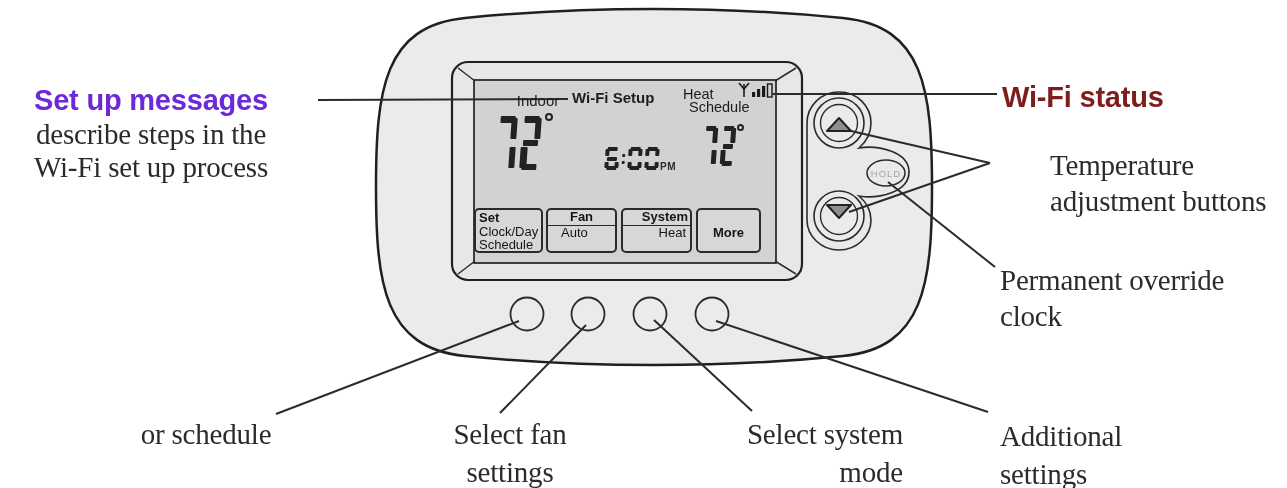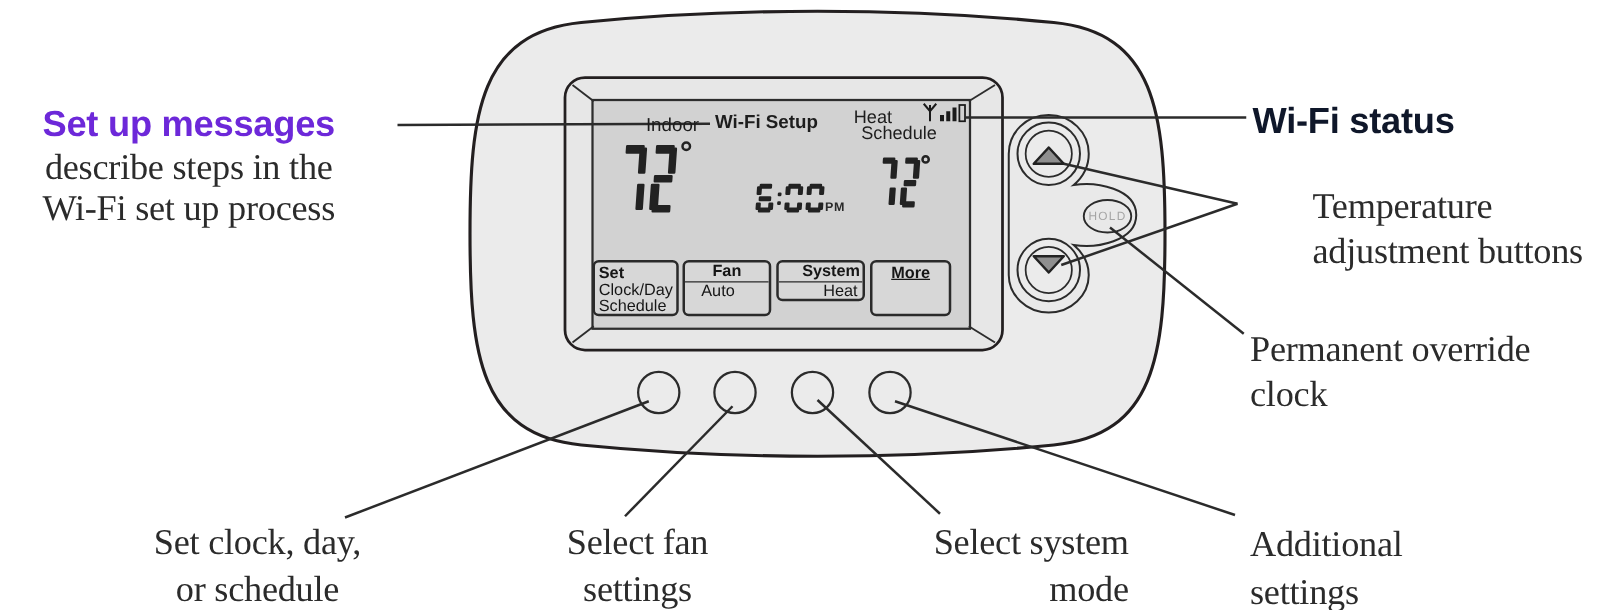--- a/index.html
+++ b/index.html
@@ -179,51 +179,50 @@
     <span class="hdr u" style="text-align:center;">Fan</span>
     <span style="display:block;padding-left:13px;">Auto</span>
   </div>
 
   <div class="lcdbox" style="left:474px;top:208px;width:69px;height:45px;padding:1px 0 0 3px;">
     <span class="hdr">Set</span>
     <span style="display:block;">Clock/Day</span>
     <span style="display:block;">Schedule</span>
   </div>
 
-  <div class="lcdbox" style="left:621px;top:208px;width:71px;height:33px;">
+  <div class="lcdbox" style="left:621px;top:208px;width:71px;height:45px;">
     <span class="hdr u" style="text-align:right;padding-right:2px;">System</span>
     <span style="display:block;text-align:right;padding-right:4px;">Heat</span>
   </div>
 
   <div class="lcdbox" style="left:696px;top:208px;width:65px;height:45px;">
-    <span class="hdr" style="text-align:center;padding-top:1px;text-decoration:underline;">More</span>
+    <span class="hdr" style="text-align:center;padding-top:16px;">More</span>
   </div>
 
   <div class="holdtxt" style="left:867px;top:168px;width:38px;">HOLD</div>
 
   <div class="txt callout" style="left:0px;top:84px;width:302px;text-align:center;line-height:33.5px;">
     <span class="b">Set up messages</span>
     <span class="r">describe steps in the</span>
     <span class="r">Wi-Fi set up process</span>
   </div>
 
-  <div class="txt callout" style="left:1002px;top:80px;font-weight:bold;color:#0f172a;">Wi-Fi status</div>
+  <div class="txt callout" style="left:1002px;top:80px;font-weight:bold;color:#7f1d1d;">Wi-Fi status</div>
 
   <div class="txt callout" style="left:1050px;top:147px;line-height:36px;">
     <span class="r">Temperature</span>
     <span class="r">adjustment buttons</span>
   </div>
 
   <div class="txt callout" style="left:1000px;top:262px;line-height:36px;">
     <span class="r">Permanent override</span>
     <span class="r">clock</span>
   </div>
 
   <div class="txt callout" style="left:56px;top:415px;width:300px;text-align:center;line-height:38px;">
-    <span class="r">Set clock, day,</span>
     <span class="r">or schedule</span>
   </div>
 
   <div class="txt callout" style="left:400px;top:415px;width:220px;text-align:center;line-height:38px;">
     <span class="r">Select fan</span>
     <span class="r">settings</span>
   </div>
 
   <div class="txt callout" style="left:650px;top:415px;width:253px;text-align:right;line-height:38px;">
     <span class="r">Select system</span>

